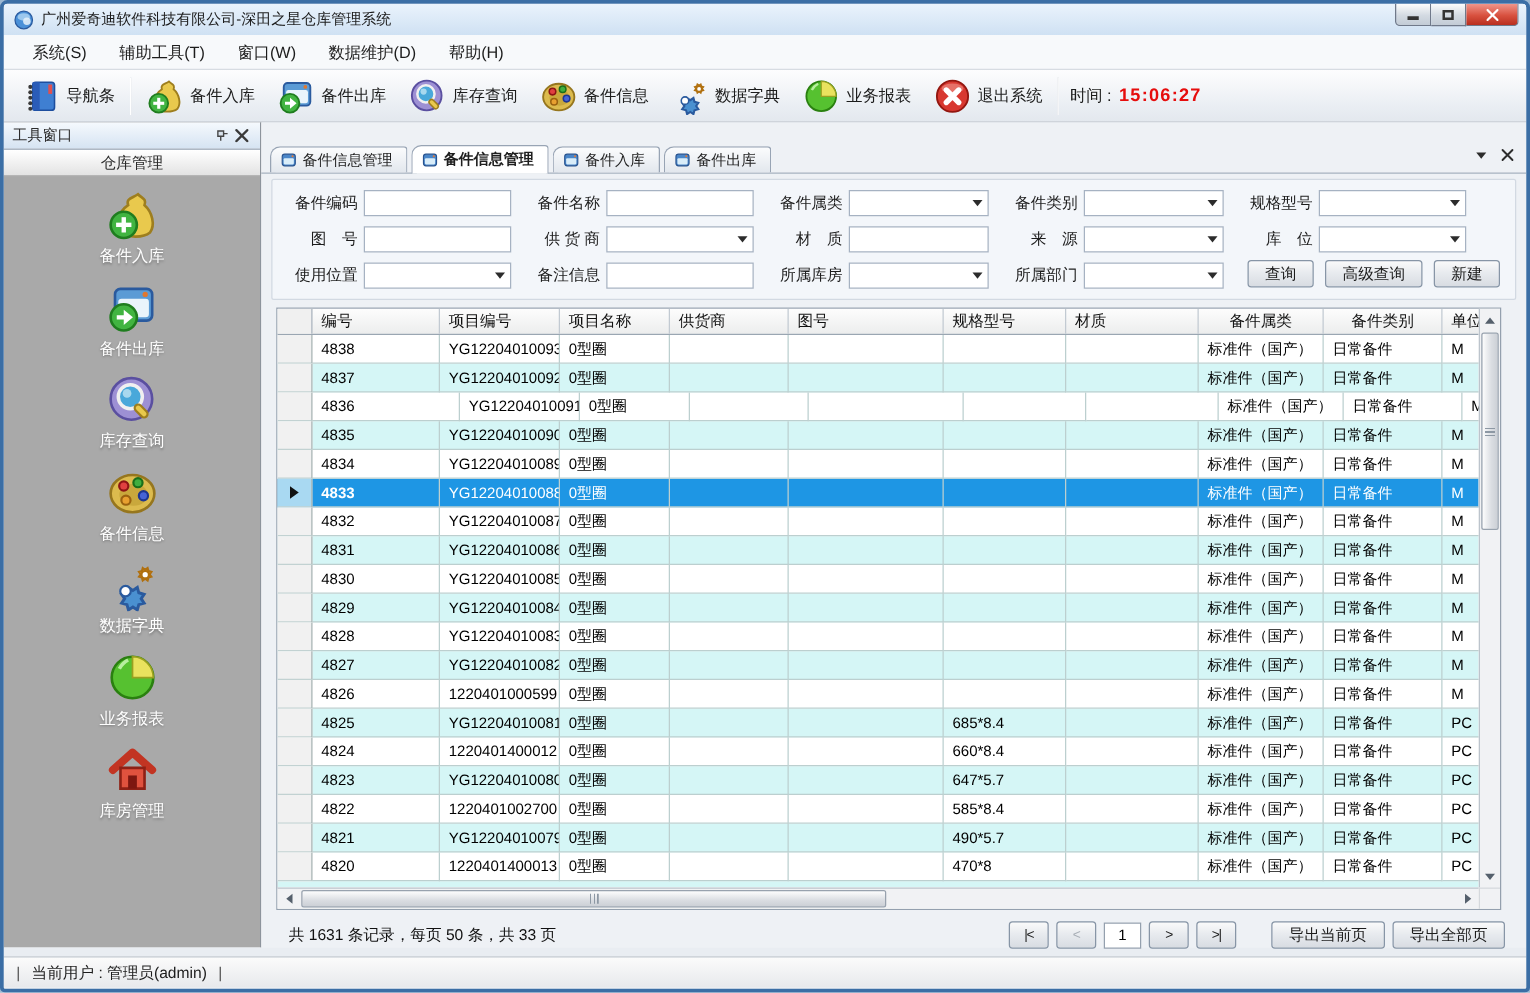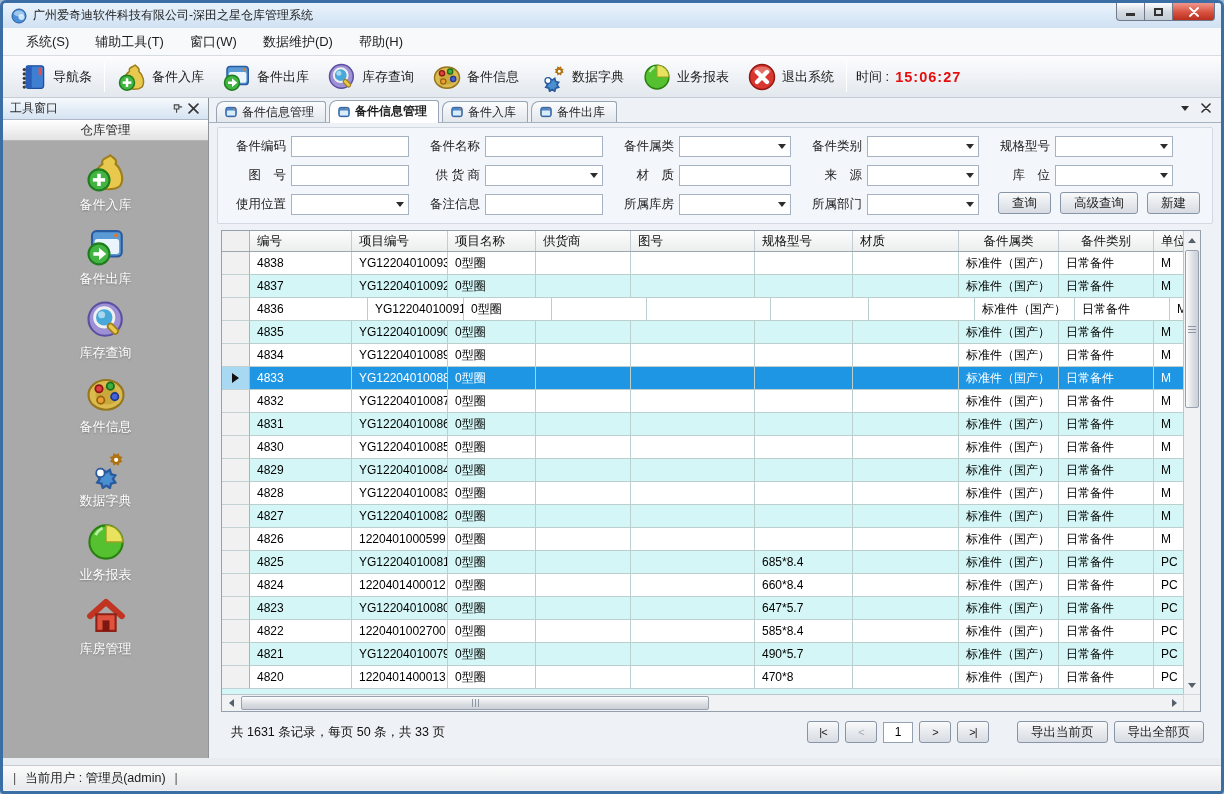--- a/index.html
+++ b/index.html
@@ -43,21 +43,21 @@
   .sb-group { height:21px; line-height:20px; text-align:center; background:linear-gradient(#ffffff,#e3e3e3); border-bottom:1px solid #b5b5b5; font-size:12.5px; color:#2a2a2a; }
   .sb-items { flex:1; padding-top:10px; overflow:hidden; }
   .sb-item { display:flex; flex-direction:column; align-items:center; margin-bottom:11px; cursor:default; }
   .sb-ic svg { width:42px; height:42px; display:block; }
   .sb-label { margin-top:3px; font-size:13px; color:#fff; text-shadow:0 1px 2px rgba(0,0,0,.3); }
 
   
   .main { flex:1; background:#eef1f5; display:flex; flex-direction:column; position:relative; }
 
   
-  .tabstrip { height:25px; display:flex; align-items:flex-end; padding-left:7px; border-bottom:1px solid #a7b2c0; position:relative; flex:0 0 auto; }
+  .tabstrip { height:25px; display:flex; align-items:flex-end; padding-left:7px; border-bottom:1px solid #a7b2c0; position:relative; flex:0 0 auto;margin-top:16px; }
   .tab { display:flex; align-items:center; gap:4px; height:21px; padding:0 11px 0 7px; border:1px solid #98a4b4; border-bottom:none; border-radius:8px 3px 0 0; background:linear-gradient(#fbfcfd,#e2e7ed); font-size:12px; color:#1f1f1f; margin-right:3px; white-space:nowrap; }
   .tab.active { background:#fff; font-weight:bold; height:23px; margin-bottom:-1px; padding-bottom:1px; z-index:2; }
   .tab-ic svg { width:14px; height:14px; display:block; }
   .tabstrip-right { position:absolute; right:10px; top:5px; display:flex; align-items:center; gap:12px; }
   .tri-down-sm { width:0; height:0; border-left:4px solid transparent; border-right:4px solid transparent; border-top:5px solid #2c2c2c; }
   .ts-x svg { width:10px; height:10px; display:block; color:#2c2c2c; }
 
   
   .sform { margin:4px 8px 0 8px; background:#f3f6fa; border:1px solid #d2d9e2; border-radius:2px; padding:8px 10px; display:grid; grid-template-columns:repeat(5,max-content); column-gap:13px; row-gap:8px; position:relative; flex:0 0 auto; height:97px; }
   .ffield { display:flex; align-items:center; }
@@ -596,21 +596,21 @@
                 <div class="gcell" style="width: 98px;"></div>
                 <div class="gcell" style="width: 106px;"></div>
                 <div class="gcell" style="width: 100px;">标准件（国产）</div>
                 <div class="gcell" style="width: 95px;">日常备件</div>
                 <div class="gcell" style="width: 45px;">M</div>
               </div>
               <div class="grow alt selected">
                 <div class="gsel">
                   <span class="sel-arrow"></span>
                 </div>
-                <div class="gcell" style="width: 102px;">4833</div>
+                <div class="gcell" style="width: 102px; font-weight: bold;">4833</div>
                 <div class="gcell" style="width: 96px;">YG12204010088</div>
                 <div class="gcell" style="width: 88px;">0型圈</div>
                 <div class="gcell" style="width: 95px;"></div>
                 <div class="gcell" style="width: 124px;"></div>
                 <div class="gcell" style="width: 98px;"></div>
                 <div class="gcell" style="width: 106px;"></div>
                 <div class="gcell" style="width: 100px;">标准件（国产）</div>
                 <div class="gcell" style="width: 95px;">日常备件</div>
                 <div class="gcell" style="width: 45px;">M</div>
               </div>

